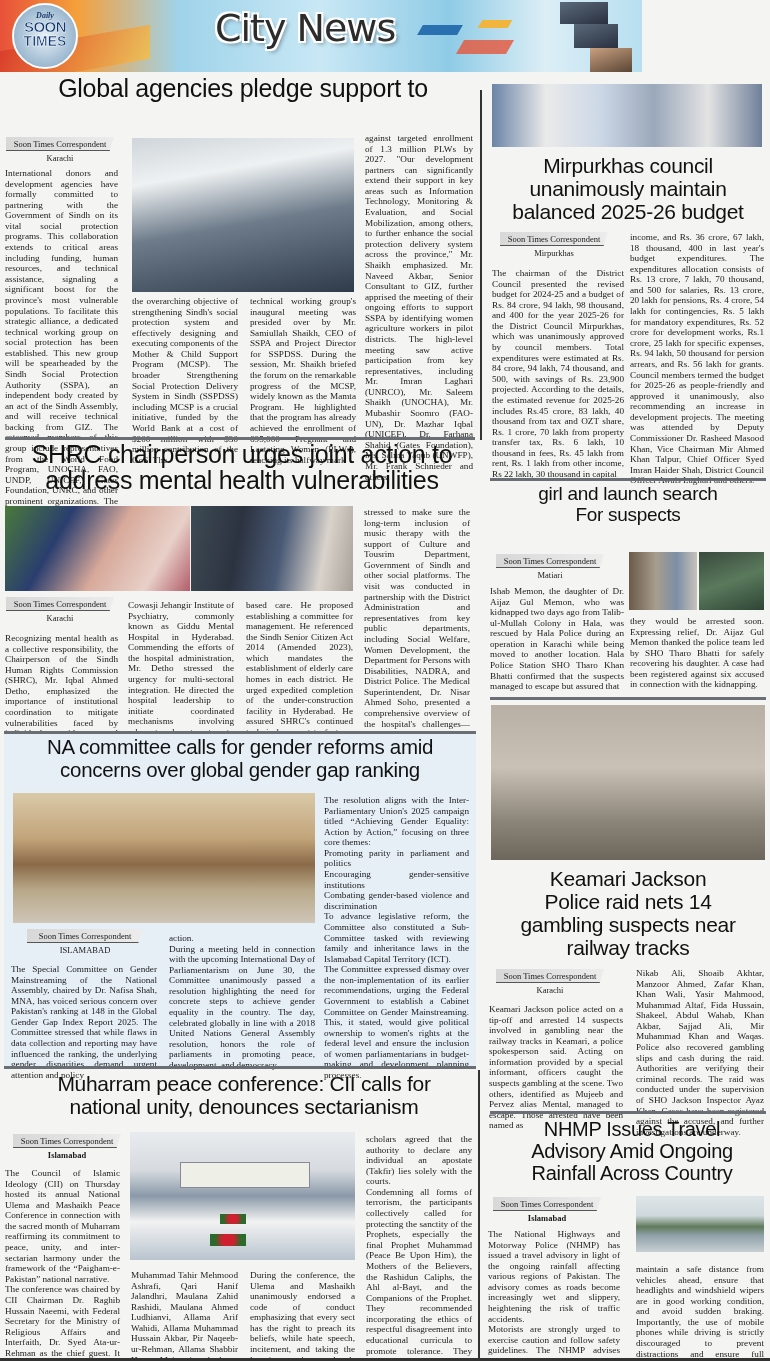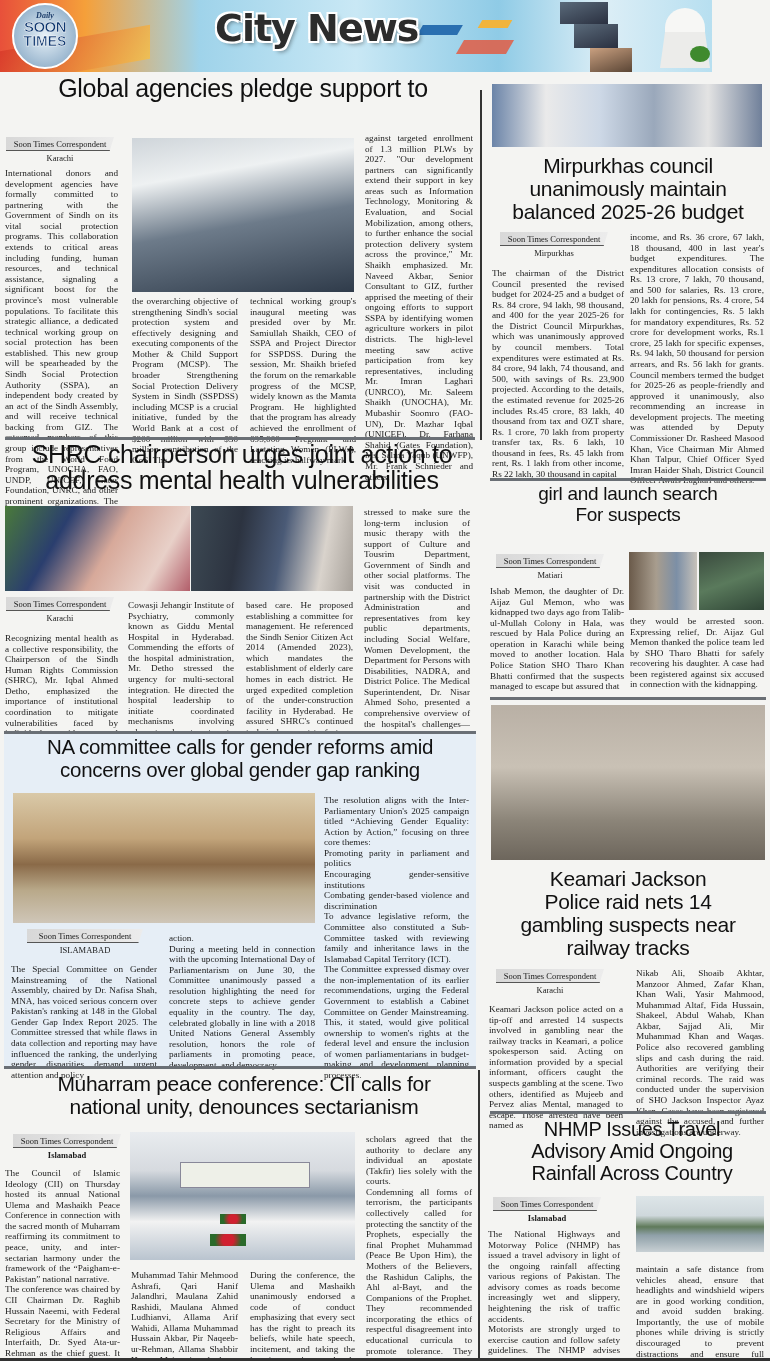--- a/index.html
+++ b/index.html
@@ -1,25 +1,25 @@
 <!DOCTYPE html>
 <html><head>
 <meta charset="utf-8">
 <style>
 *{box-sizing:border-box;margin:0;padding:0}
 html,body{width:770px;height:1361px;overflow:hidden;background:#f4f4f2}
 body{position:relative;font-family:"Liberation Serif",serif;color:#1a1a1a}
 .abs{position:absolute}
-.banner{left:0;top:0;width:712px;height:72px;background:linear-gradient(90deg,#e8503a 0%,#f5a03a 12%,#9fd3ea 28%,#c9e8f5 50%,#8fcbe6 70%,#dceef6 85%,#b7dff0 100%);overflow:hidden}
+.banner{left:0;top:0;width:642px;height:72px;background:linear-gradient(90deg,#e8503a 0%,#f5a03a 12%,#9fd3ea 28%,#c9e8f5 50%,#8fcbe6 70%,#dceef6 85%,#b7dff0 100%);overflow:hidden}
 .banner .streak{position:absolute;left:0;top:38px;width:150px;height:34px;background:linear-gradient(120deg,#d83a2a,#f4c04a);transform:skewY(-10deg);opacity:.85}
 .logo{left:12px;top:3px;width:66px;height:66px;border-radius:50%;background:radial-gradient(circle,#e7f1f8 0%,#9bb7cf 70%,#5d7f9c 100%);border:2px solid #fff;text-align:center;font-family:"Liberation Sans",sans-serif;font-weight:bold}
 .logo .d{font-size:8px;font-style:italic;color:#1d3e6b;margin-top:6px;font-family:"Liberation Serif",serif}
 .logo .s{font-size:15px;color:#0f3870;line-height:14px;letter-spacing:-.5px;-webkit-text-stroke:.5px #fff}
 .logo .t{font-size:14px;color:#0f3870;line-height:14px;-webkit-text-stroke:.5px #fff}
-.masthead{left:215px;top:6px;font-family:"DejaVu Sans",sans-serif;font-weight:bold;font-size:38px;color:#2c2c2c;letter-spacing:-1px;text-shadow:2px 2px 0 #fff,-2px -2px 0 #fff,2px -2px 0 #fff,-2px 2px 0 #fff,3px 3px 4px rgba(0,0,0,.4)}
+.masthead{left:215px;top:6px;font-family:"DejaVu Sans",sans-serif;font-weight:normal;font-size:38px;color:#2c2c2c;letter-spacing:-1px;text-shadow:2px 2px 0 #fff,-2px -2px 0 #fff,2px -2px 0 #fff,-2px 2px 0 #fff,3px 3px 4px rgba(0,0,0,.4)}
 .b-photo{background:linear-gradient(160deg,#5a6a7a,#2a3040)}
 .mazar{left:660px;top:8px;width:50px;height:60px}
 .mazar .dome{position:absolute;left:5px;top:0;width:40px;height:26px;border-radius:20px 20px 2px 2px;background:#f7f7f5}
 .mazar .base{position:absolute;left:0;top:24px;width:50px;height:36px;background:#ececea;clip-path:polygon(10% 0,90% 0,100% 100%,0 100%)}
 .tree{background:#3f8a2e;border-radius:50%}
 .headline{font-family:"Liberation Sans",sans-serif;text-align:center;color:#111;font-weight:normal;line-height:1.05}
 .h-big{font-size:25px;letter-spacing:-.3px}
 .h-serif{font-family:Liberation Sans, sans-serif;font-size:19px;line-height:1.1;letter-spacing:-.3px}
 .body{font-size:9.2px;line-height:1.15;text-align:justify;color:#1c1c1c}
 .tag{height:14px;width:108px;background:linear-gradient(90deg,#d8d8d8,#ececec);font-size:8.5px;text-align:center;line-height:14px;border-bottom:1px solid #555;clip-path:polygon(0 0,100% 0,96% 100%,0 100%)}

